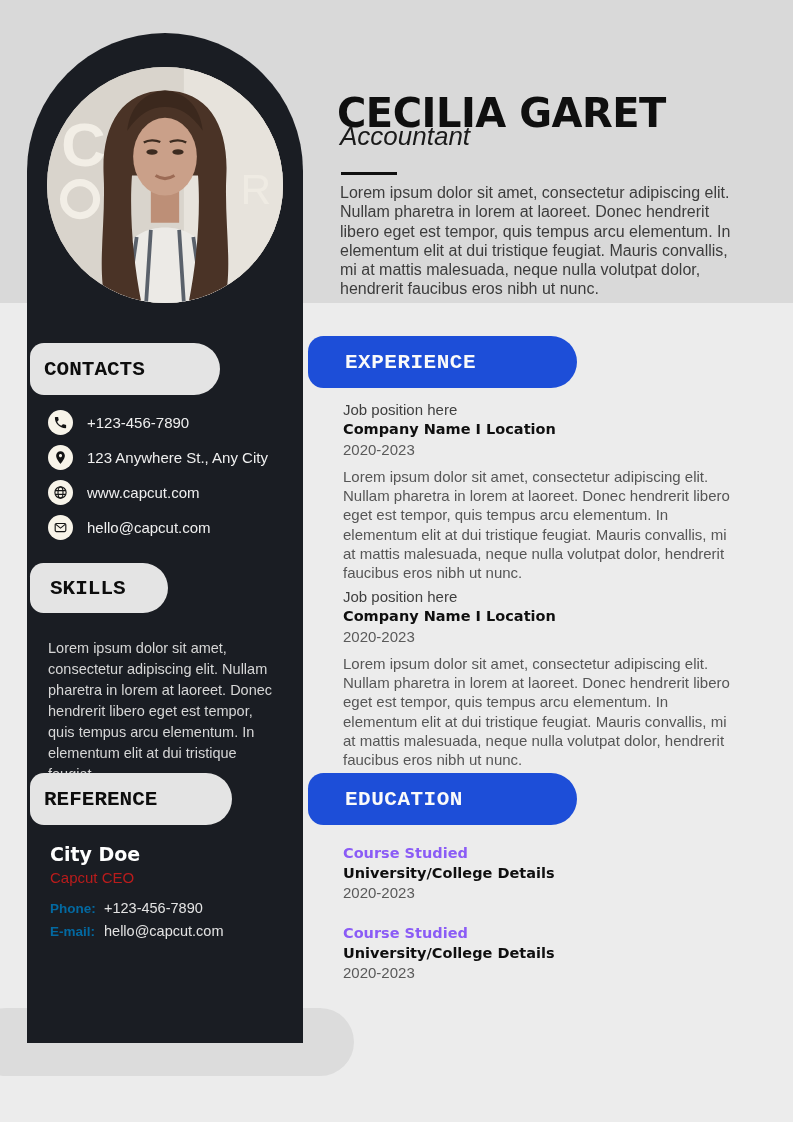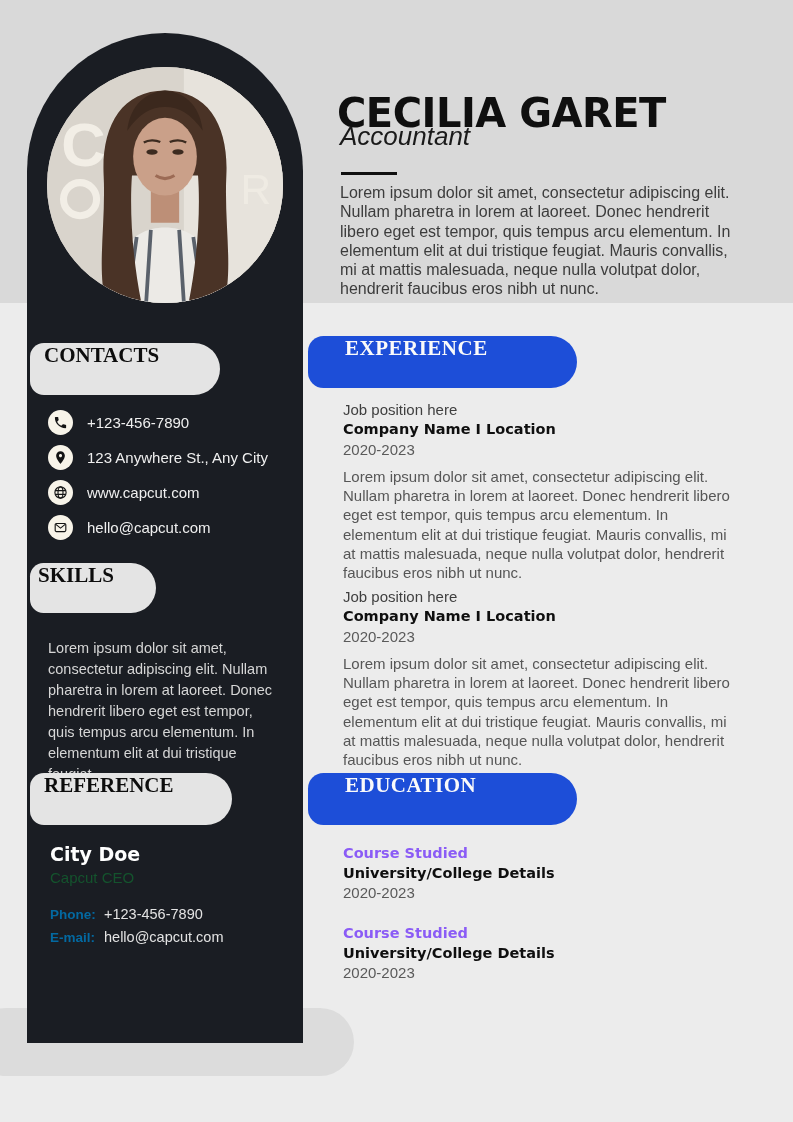--- a/index.html
+++ b/index.html
@@ -9,44 +9,44 @@
   
   .band-top{position:absolute;left:0;top:0;width:793px;height:303px;background:#d9d9d9;z-index:0;}
   .pill-bottom{position:absolute;left:-28px;top:1008px;width:382px;height:68px;border-radius:34px;background:#dcdcdc;z-index:1;}
 
   
   .sidebar{position:absolute;left:27px;top:33px;width:276px;height:1010px;background:#1a1d23;border-radius:138px 138px 0 0;z-index:2;}
   .photo-ring{position:absolute;left:47px;top:67px;width:236px;height:236px;border-radius:50%;overflow:hidden;background:#ddd8d1;z-index:3;}
   .photo-ring svg{display:block;width:100%;height:100%;}
 
   
-  .pill{position:absolute;display:flex;align-items:flex-start;z-index:4;
-        font-family:Liberation Serif, serif;font-weight:bold;}
+  .pill{position:absolute;display:flex;align-items:center;z-index:4;
+        font-family:Liberation Mono, monospace;font-weight:bold;}
   .pill-light{background:#e4e4e4;color:#0d0d0d;border-radius:14px 26px 26px 14px;}
   .pill-dark{background:#1d4ed8;color:#fafafa;border-radius:16px 27px 27px 16px;}
   .pill-contacts{left:30px;top:343px;width:176px;height:52px;font-size:21px;padding-left:14px;}
-  .pill-skills{left:30px;top:563px;width:118px;height:50px;font-size:21px;padding-left:8px;}
+  .pill-skills{left:30px;top:563px;width:118px;height:50px;font-size:21px;padding-left:20px;}
   .pill-reference{left:30px;top:773px;width:188px;height:52px;font-size:21px;padding-left:14px;}
   .pill-experience{left:308px;top:336px;width:232px;height:52px;font-size:21px;padding-left:37px;letter-spacing:.5px;}
   .pill-education{left:308px;top:773px;width:232px;height:52px;font-size:21px;padding-left:37px;letter-spacing:.5px;}
 
   
   .contact-list{position:absolute;left:48px;top:410px;width:240px;display:flex;flex-direction:column;gap:10px;z-index:4;}
   .contact-row{display:flex;align-items:center;gap:14px;height:25px;}
   .cicon{width:25px;height:25px;border-radius:50%;background:#f8f4e9;display:flex;align-items:center;justify-content:center;flex:0 0 25px;}
   .cicon svg{width:15px;height:15px;display:block;}
   .contact-text{color:#efefef;font-size:15px;white-space:nowrap;}
 
   
   .skills-text{position:absolute;left:48px;top:638px;width:228px;color:#d6d6d6;font-size:14.5px;line-height:21px;z-index:4;}
 
   
   .ref-block{position:absolute;left:50px;top:842px;width:235px;z-index:4;}
   .ref-name{color:#ffffff;font-size:19px;font-weight:bold;font-family:"DejaVu Sans","Liberation Sans",sans-serif;line-height:25px;}
-  .ref-pos{color:#14532d;font-size:15px;line-height:22px;margin-bottom:14px;}
+  .ref-pos{color:#b91c1c;font-size:15px;line-height:22px;margin-bottom:8px;}
   .ref-row{display:flex;align-items:baseline;line-height:22px;}
   .ref-label{color:#0369a1;font-size:13.5px;font-weight:bold;width:54px;flex:0 0 54px;}
   .ref-val{color:#e3e3e3;font-size:14.5px;}
 
   
   .name{position:absolute;left:337px;top:90px;font-family:"DejaVu Sans","Liberation Sans",sans-serif;
         font-weight:bold;font-size:40px;letter-spacing:-.5px;color:#0f0f0f;line-height:46px;z-index:1;}
   .subtitle{position:absolute;left:340px;top:120px;font-style:italic;font-size:26px;color:#1a1a1a;line-height:32px;z-index:1;}
   .subtitle-rule{position:absolute;left:341px;top:172px;width:56px;height:3px;background:#101010;z-index:1;}
   .summary{position:absolute;left:340px;top:183px;width:400px;font-size:16px;line-height:19.3px;color:#3c3c3c;z-index:1;}

